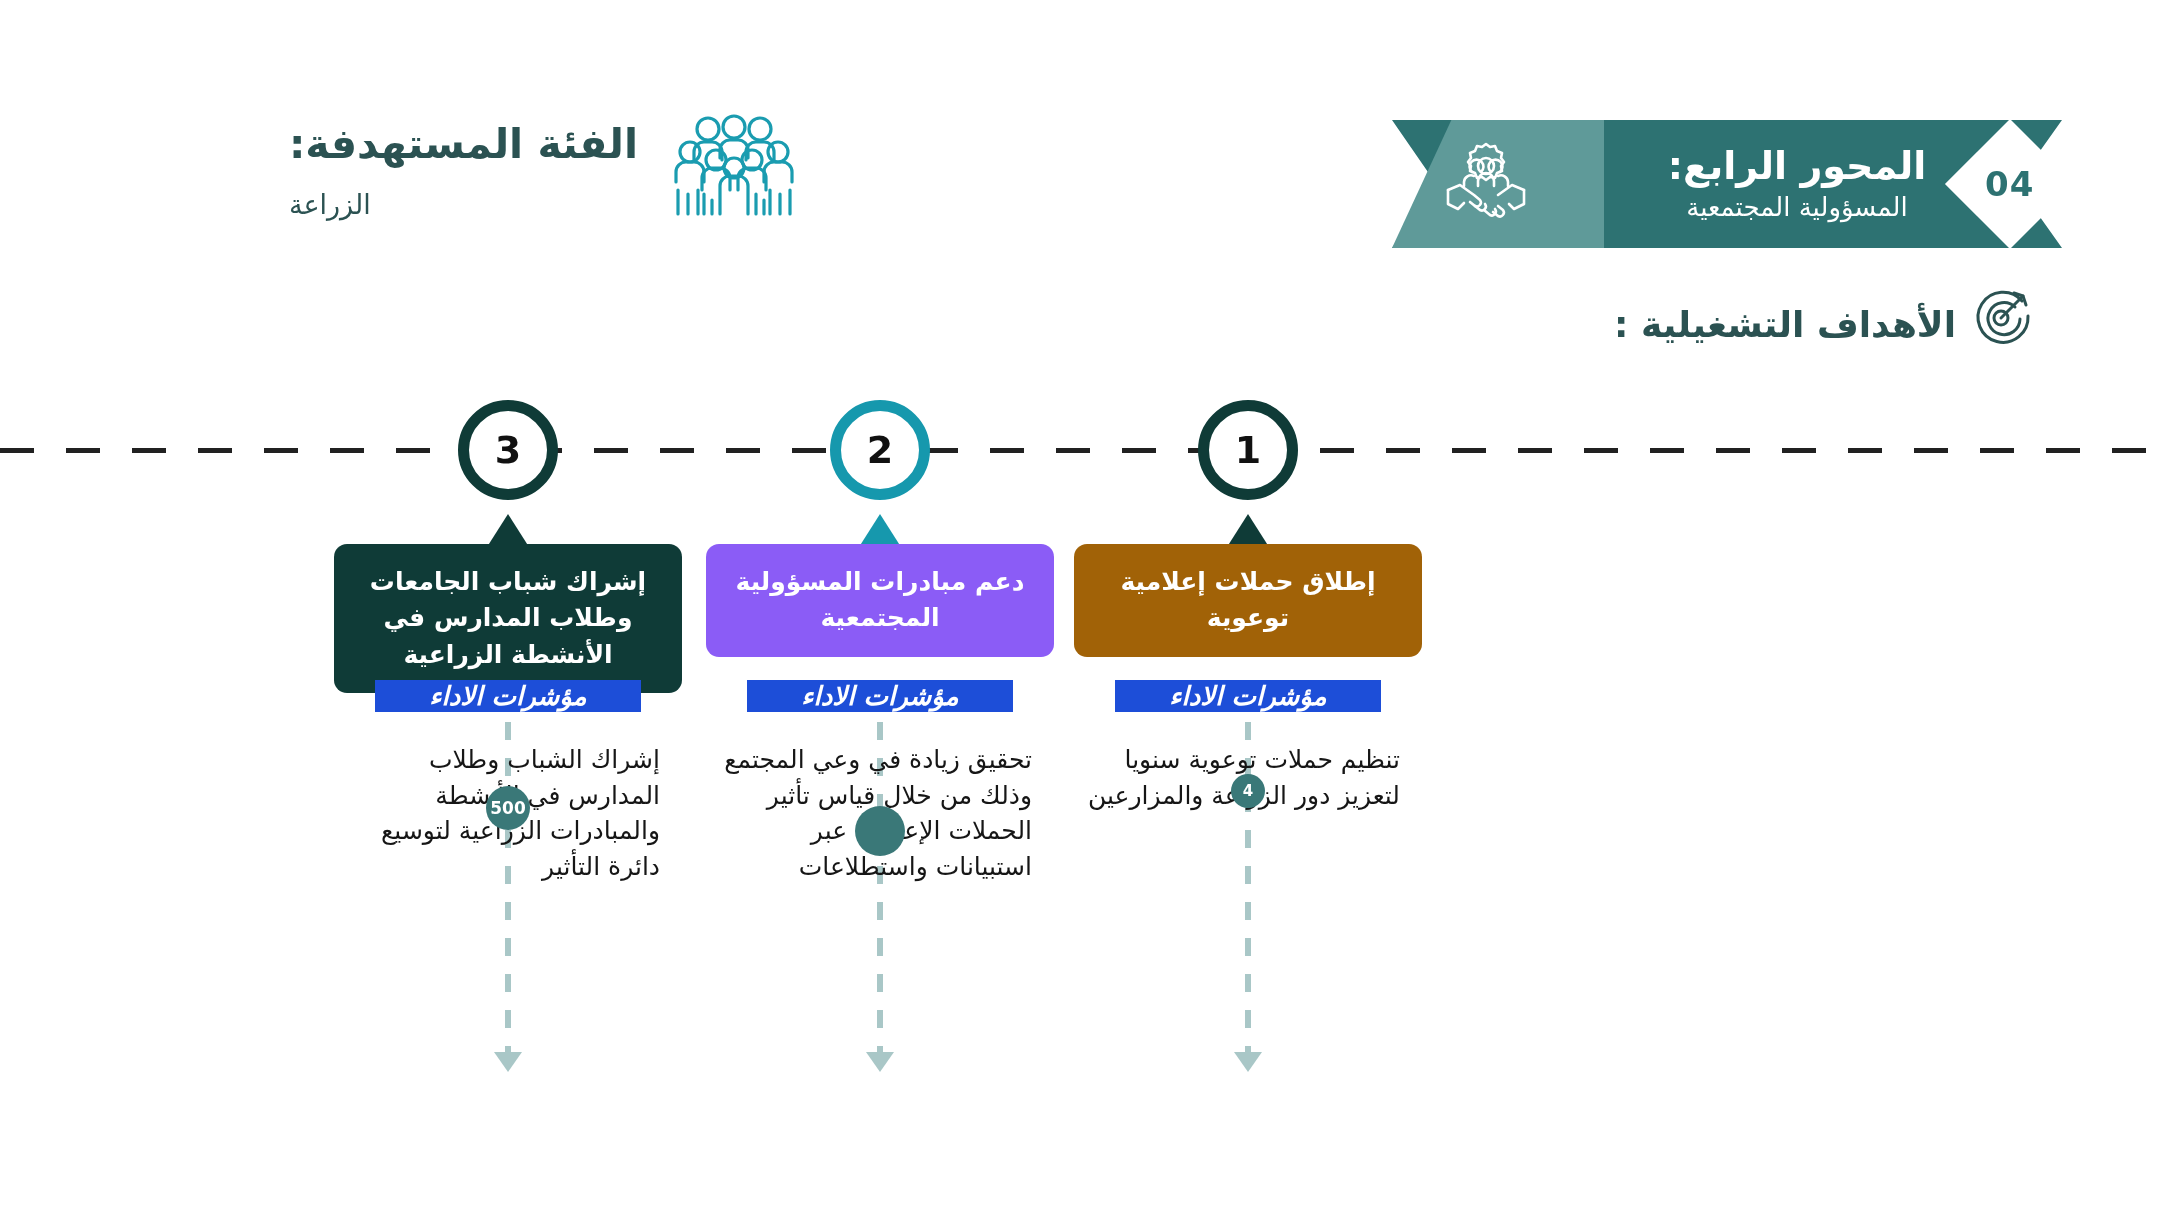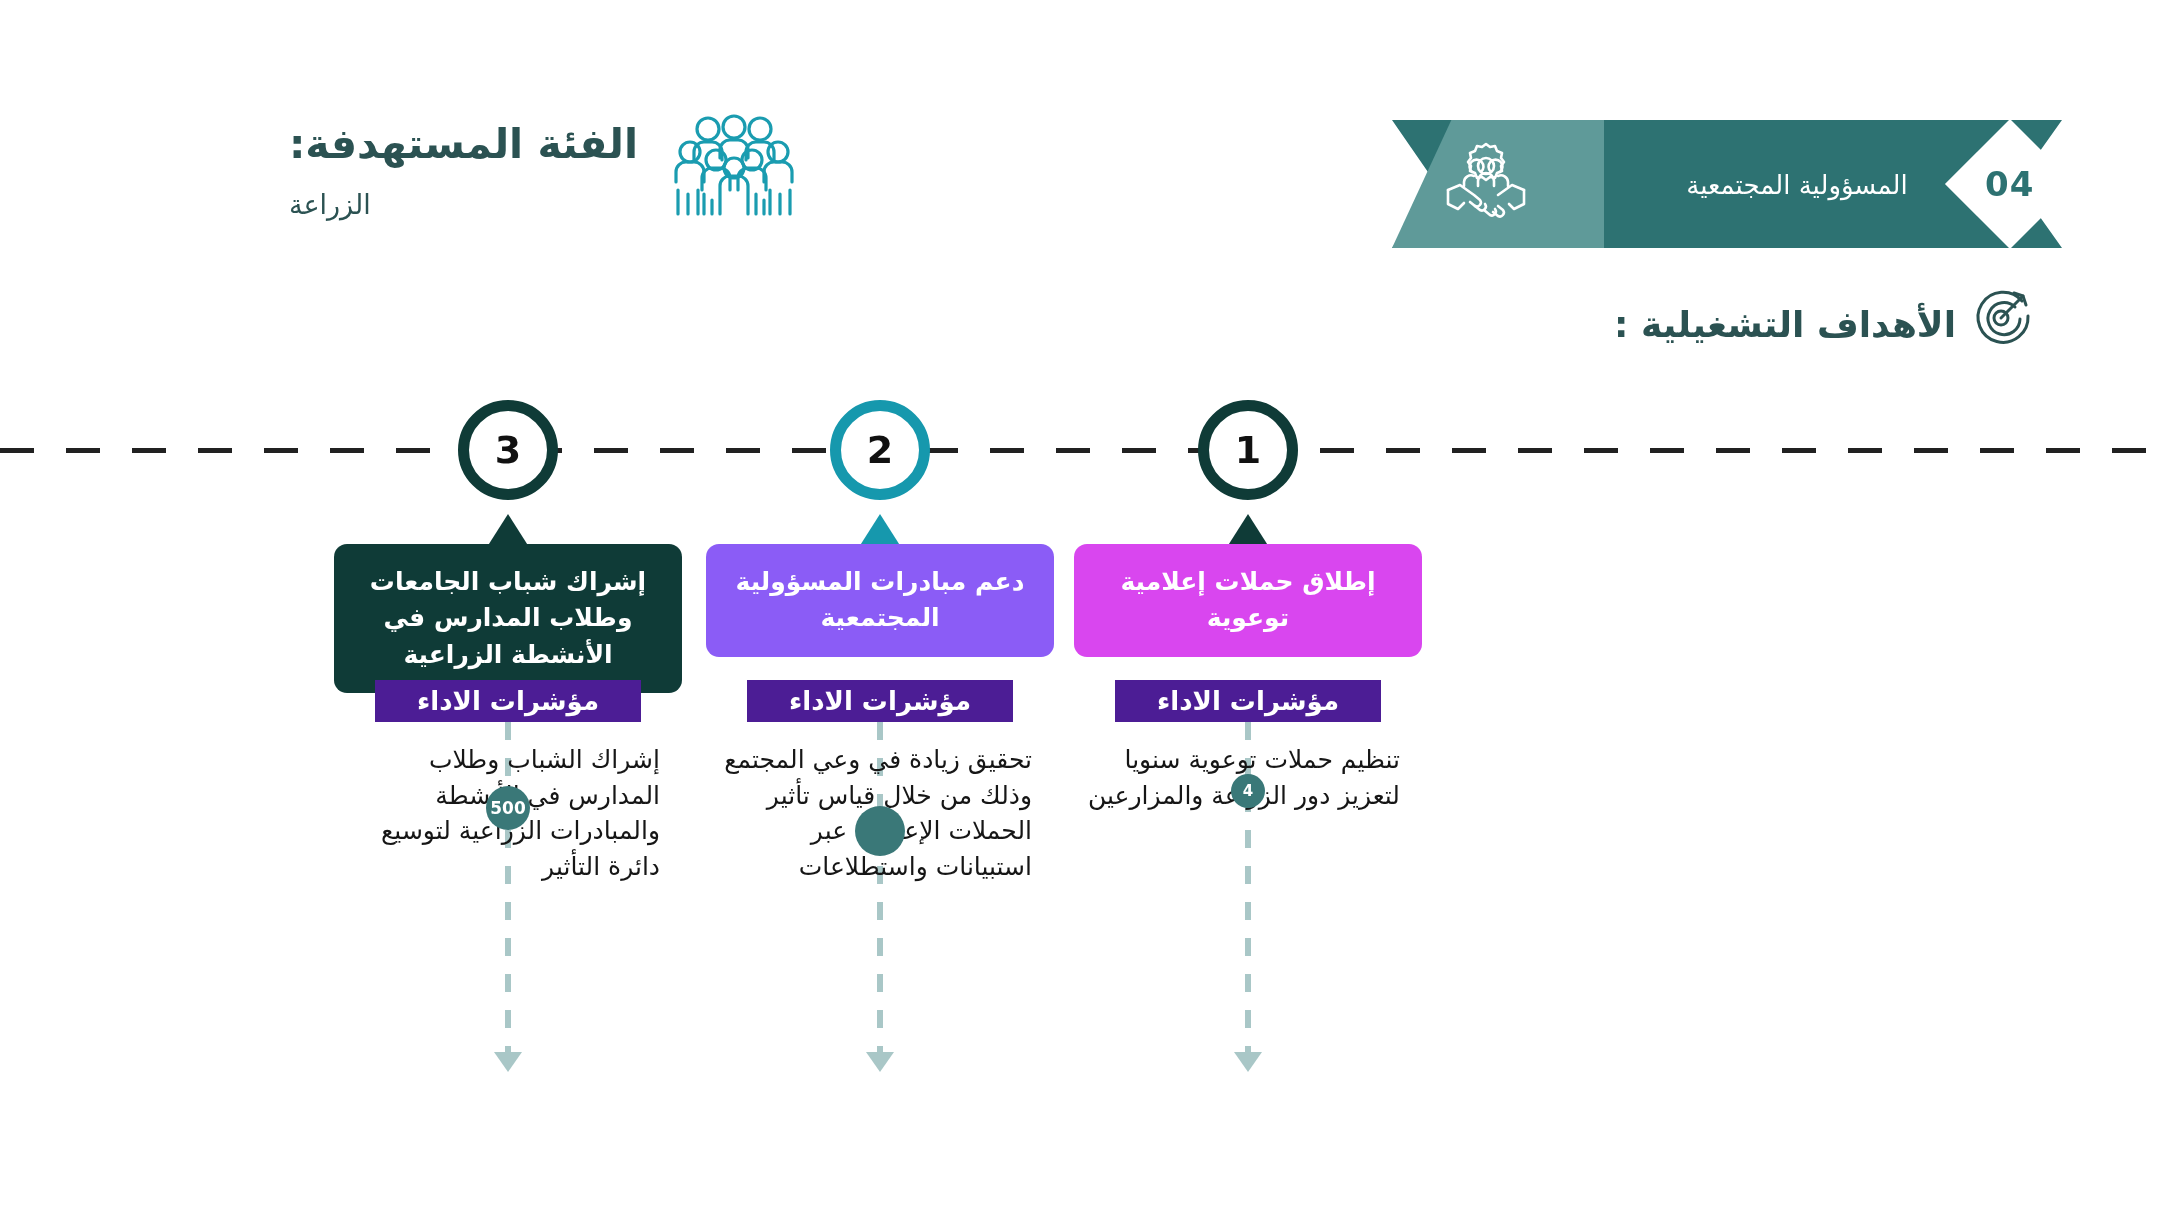--- a/index.html
+++ b/index.html
@@ -224,30 +224,31 @@
     font-size: 25px;
     font-weight: 700;
     line-height: 1.45;
     z-index: 3;
   }
   .node-kpi {
     position: absolute;
     top: 680px;
     left: 47px;
     width: 266px;
-    height: 42px;
-    background: #4c1d95;
+    height: 32px;
+    background: #1d4ed8;
     color: #ffffff;
     font-size: 26px;
     font-weight: 700;
     letter-spacing: 3px;
     display: flex;
     align-items: center;
     justify-content: center;
     z-index: 3;
+    font-style: italic;
   }
   .node-desc {
     position: absolute;
     top: 742px;
     left: 14px;
     width: 318px;
     font-size: 25px;
     line-height: 1.42;
     color: #161616;
     text-align: right;
@@ -344,20 +345,21 @@
         <path d="M8 52l12-5 14 10 6 5a4 4 0 0 1-5 6l-5-4"></path>
         <path d="M84 52l-12-5-14 10"></path>
         <path d="M35 68l5 4a4 4 0 0 0 5-6"></path>
         <path d="M44 72l6 5a4 4 0 0 0 5-6"></path>
         <path d="M53 74l5 4a4 4 0 0 0 5-6l-5-4"></path>
         <path d="M8 52v14l10 5 6-6"></path>
         <path d="M84 52v14l-10 5-5-5"></path>
       </svg>
     </span>
     <div class="banner-titles">
+      <span class="banner-main">المحور الرابع:</span>
       <span class="banner-sub">المسؤولية المجتمعية</span>
     </div>
     <div class="banner-diamond">
       <span>04</span>
     </div>
   </div>
 
   <div class="objectives-head">
     <span class="objectives-icon">
       <svg viewBox="0 0 62 62" width="62" height="62" fill="none" stroke="#2b5252" stroke-width="3" stroke-linecap="round" stroke-linejoin="round">
@@ -411,21 +413,21 @@
     </div>
   </div>
 
   <div class="node" style="left:1068px">
     <div class="node-stem"></div>
     <div class="node-arrow"></div>
     <div class="node-circle" style="border:11px solid #0f3b37">
       <span>1</span>
     </div>
     <div class="node-pointer" style="border-bottom-color:#0f3b37"></div>
-    <div class="node-box" style="background:#d946ef">
+    <div class="node-box" style="background:#a16207">
       <span>إطلاق حملات إعلامية توعوية</span>
     </div>
     <div class="node-kpi">
       <span>مؤشرات الاداء</span>
     </div>
     <div class="node-desc">تنظيم حملات توعوية سنويا لتعزيز دور الزراعة والمزارعين</div>
     <div class="node-badge" style="top:774px;width:34px;height:34px;margin-left:-17px;font-size:15px">
       <span>4</span>
     </div>
   </div>

